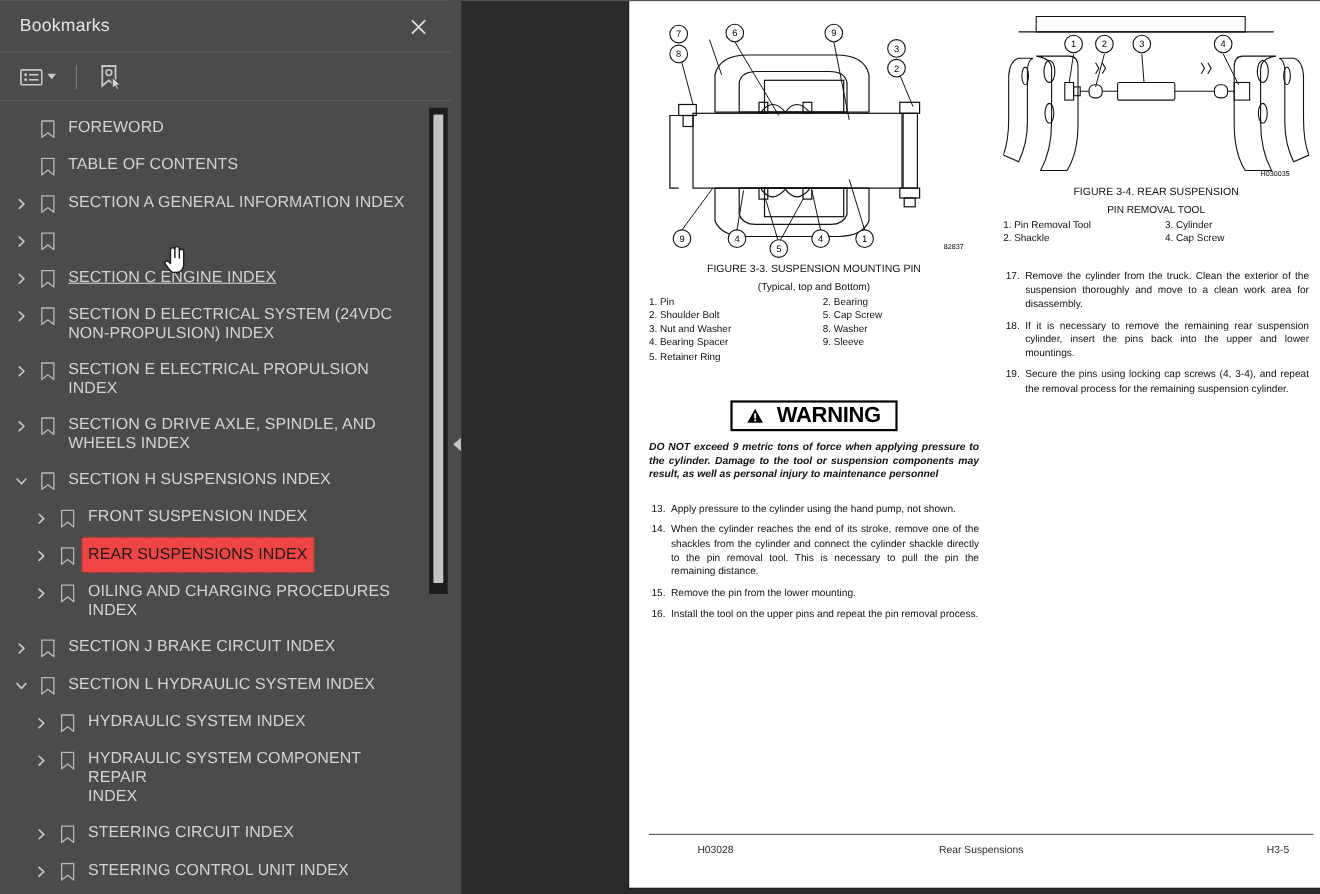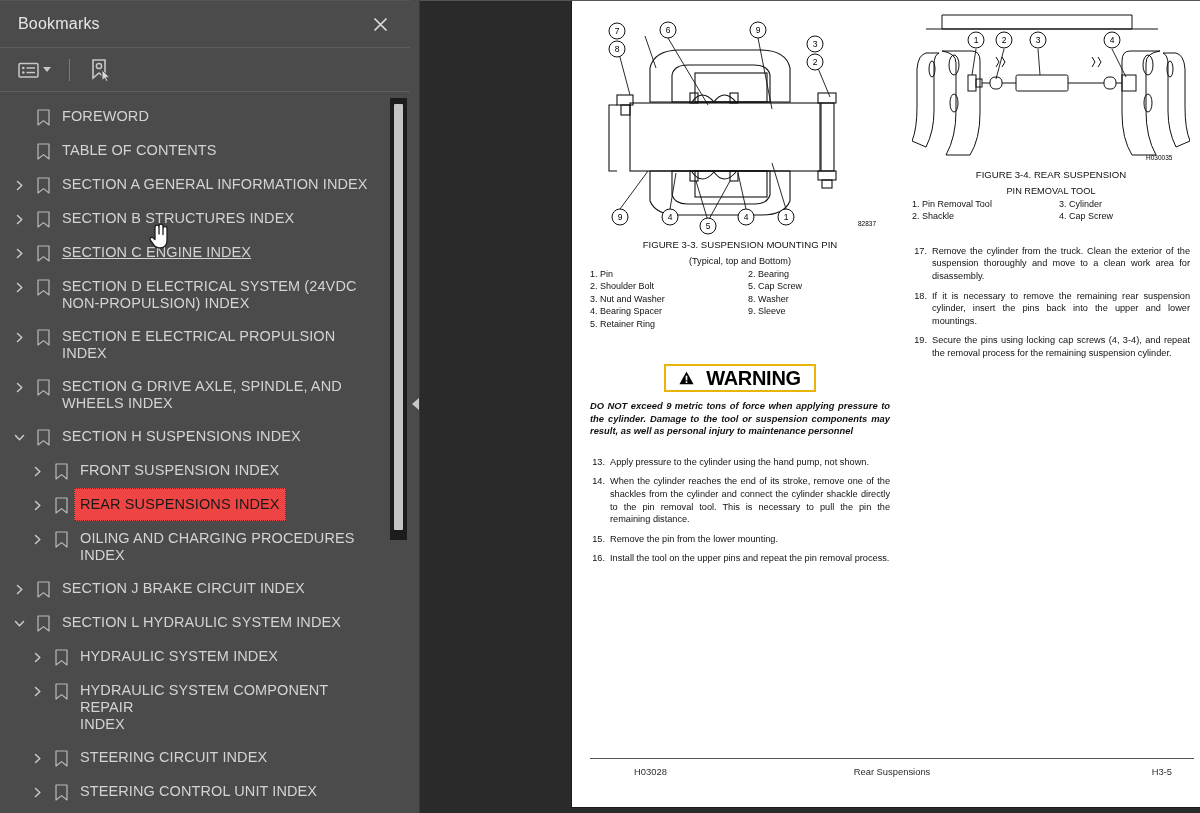--- a/index.html
+++ b/index.html
@@ -173,21 +173,21 @@
   .fig-sub { font-size: 9.2px; }
   .parts {
     display: flex; margin-top: 1px;
     font-size: 9px; color: #111; line-height: 12.4px;
   }
   .parts-col { flex: 1; }
   .parts-col.second { padding-left: 16px; }
 
   .warn-box {
     width: 152px; margin: 34px auto 0 auto;
-    border: 2px solid #eab308;
+    border: 2px solid #000000;
     background: #fff;
     padding: 2px 4px;
     display: flex; align-items: center; justify-content: center; gap: 12px;
   }
   .warn-tri {
     width: 15px; height: 14px; flex: 0 0 15px;
   }
   .warn-word {
     font-family: "Liberation Sans", sans-serif;
     font-weight: bold; font-size: 20px; letter-spacing: -.3px;
@@ -298,21 +298,20 @@
             <div class="twisty">
               <svg width="11" height="11" viewBox="0 0 11 11">
                 <path d="M3.5 1.5 L7.8 5.5 L3.5 9.5" stroke="#c9c9c9" stroke-width="1.5" fill="none" stroke-linecap="round" stroke-linejoin="round"></path>
               </svg>
             </div>
             <div class="bm-icon">
               <svg width="13" height="17" viewBox="0 0 13 17">
                 <path d="M1 1 H12 V16 L6.5 11.6 L1 16 Z" fill="none" stroke="#b9b9b9" stroke-width="1.2" stroke-linejoin="round"></path>
               </svg>
             </div>
-            <div class="node-label">SECTION B STRUCTURES INDEX</div>
           </div>
           <div class="node node-lvl0 hovered">
             <div class="twisty">
               <svg width="11" height="11" viewBox="0 0 11 11">
                 <path d="M3.5 1.5 L7.8 5.5 L3.5 9.5" stroke="#c9c9c9" stroke-width="1.5" fill="none" stroke-linecap="round" stroke-linejoin="round"></path>
               </svg>
             </div>
             <div class="bm-icon">
               <svg width="13" height="17" viewBox="0 0 13 17">
                 <path d="M1 1 H12 V16 L6.5 11.6 L1 16 Z" fill="none" stroke="#b9b9b9" stroke-width="1.2" stroke-linejoin="round"></path>

